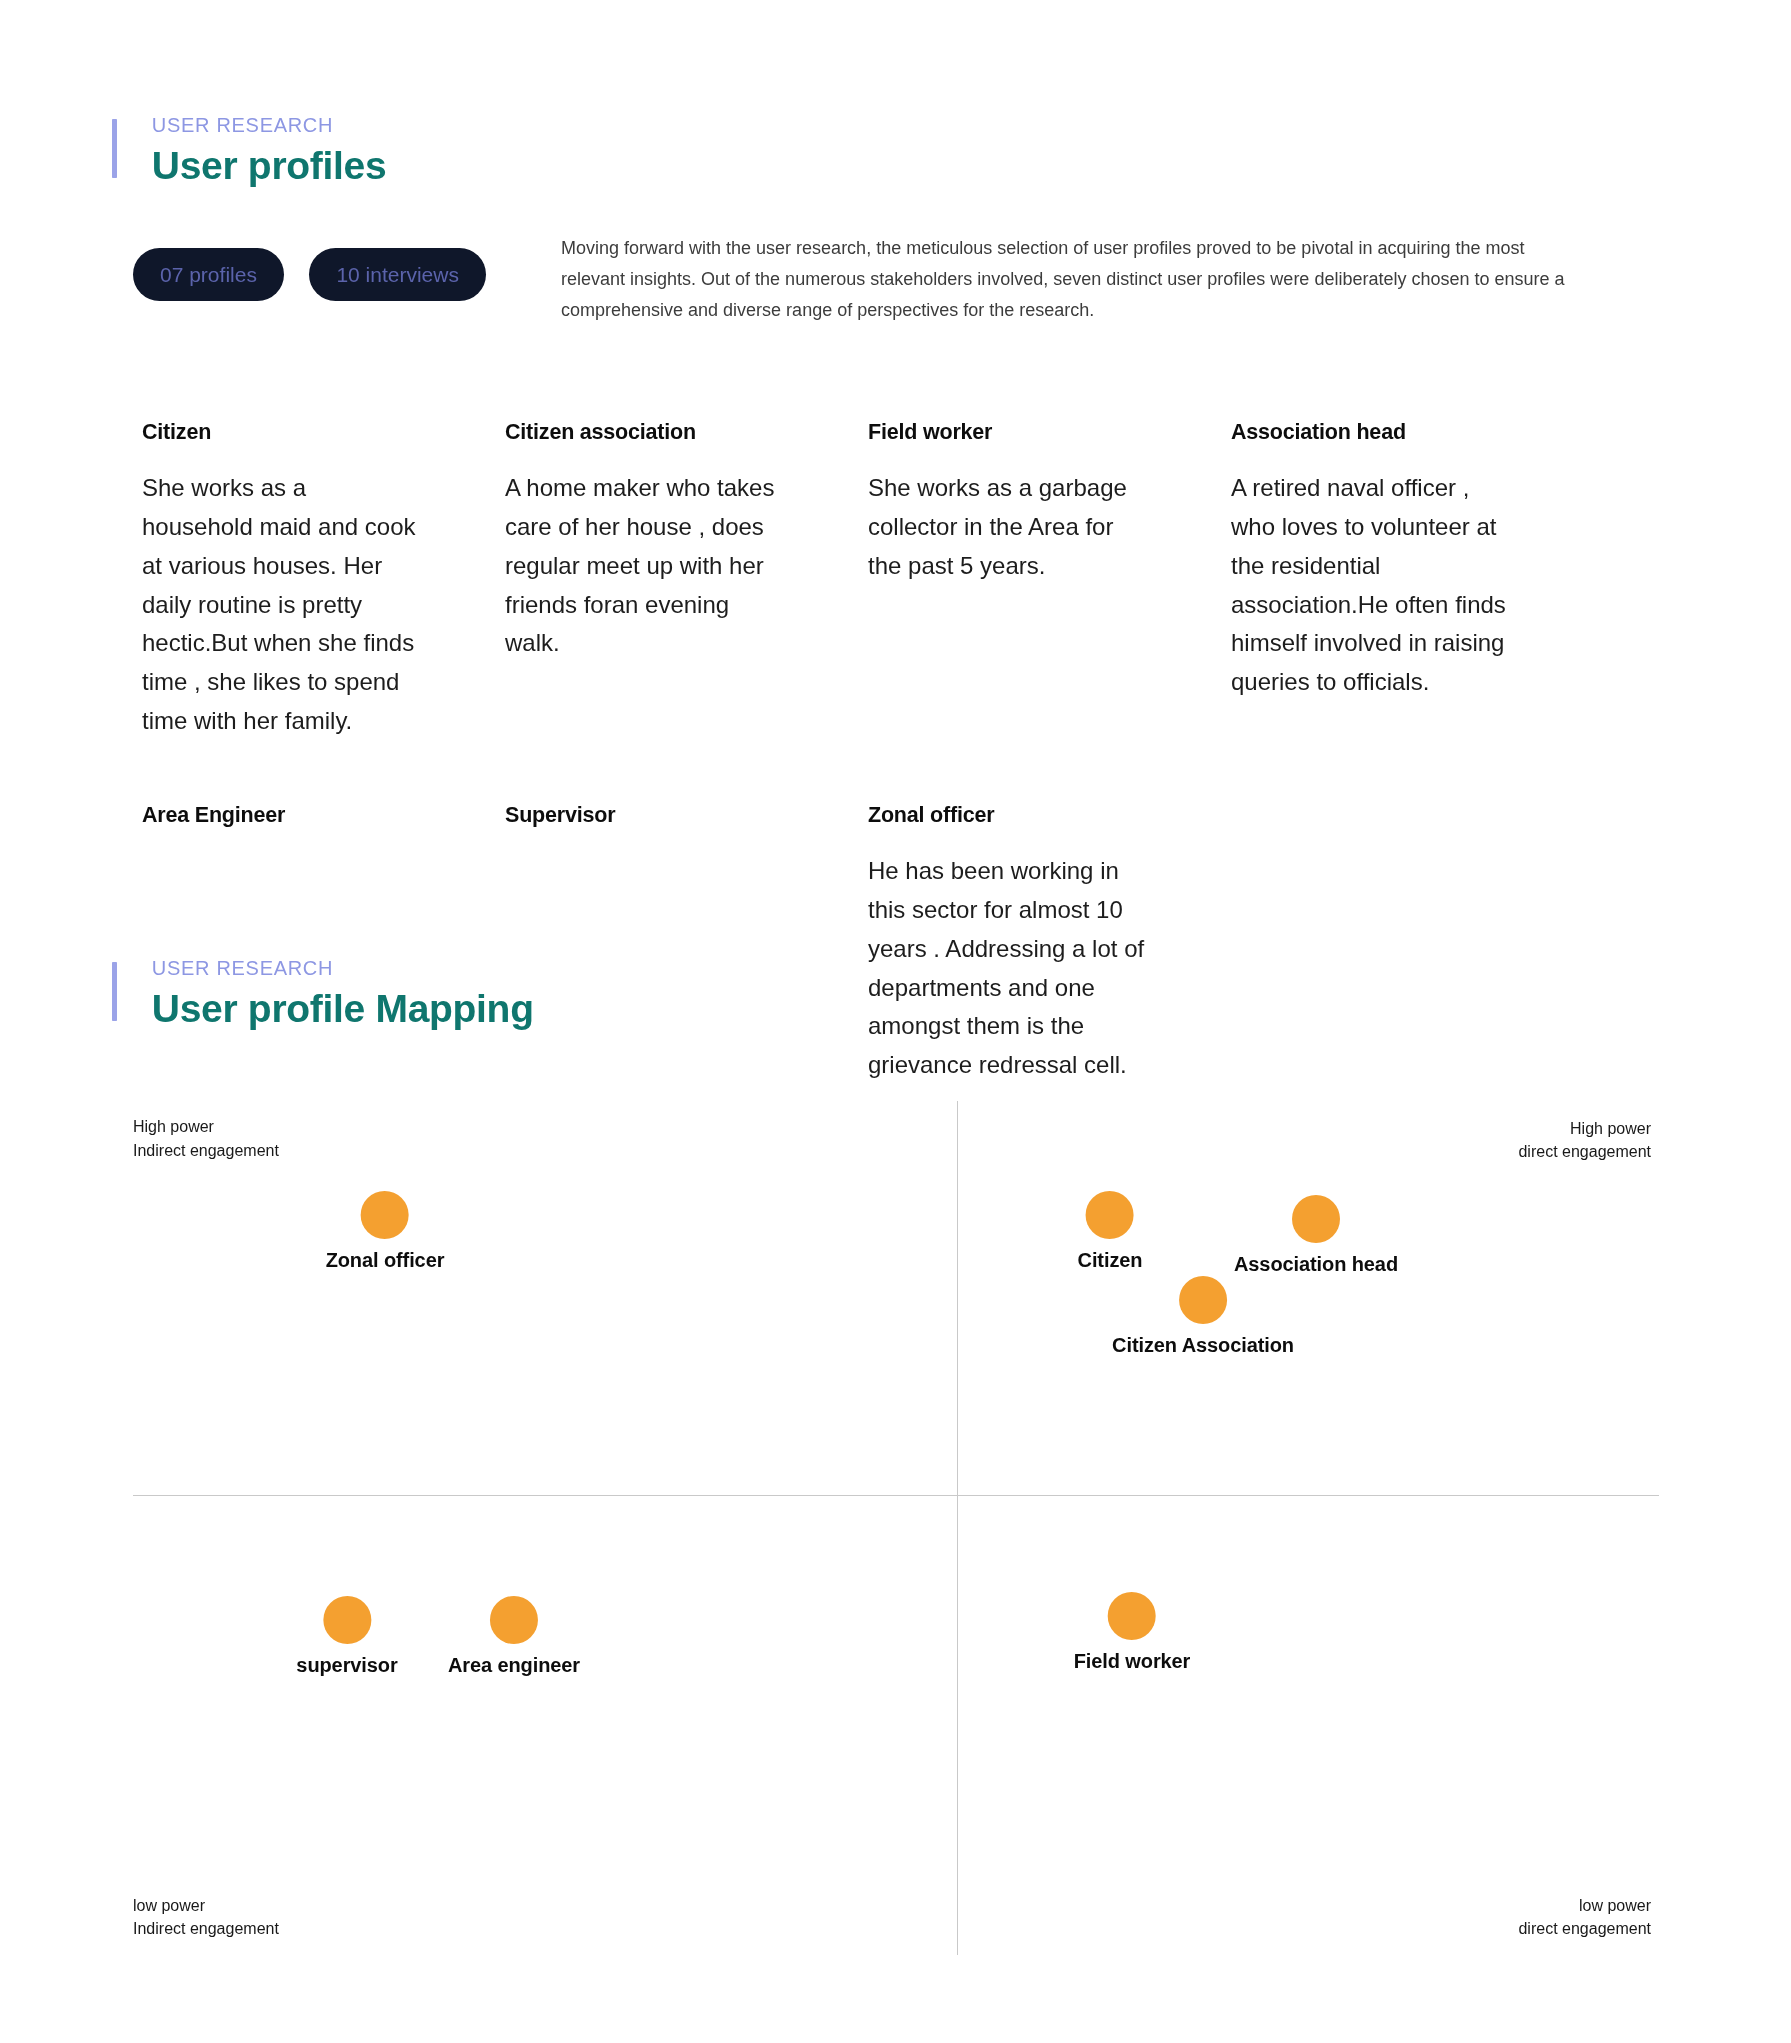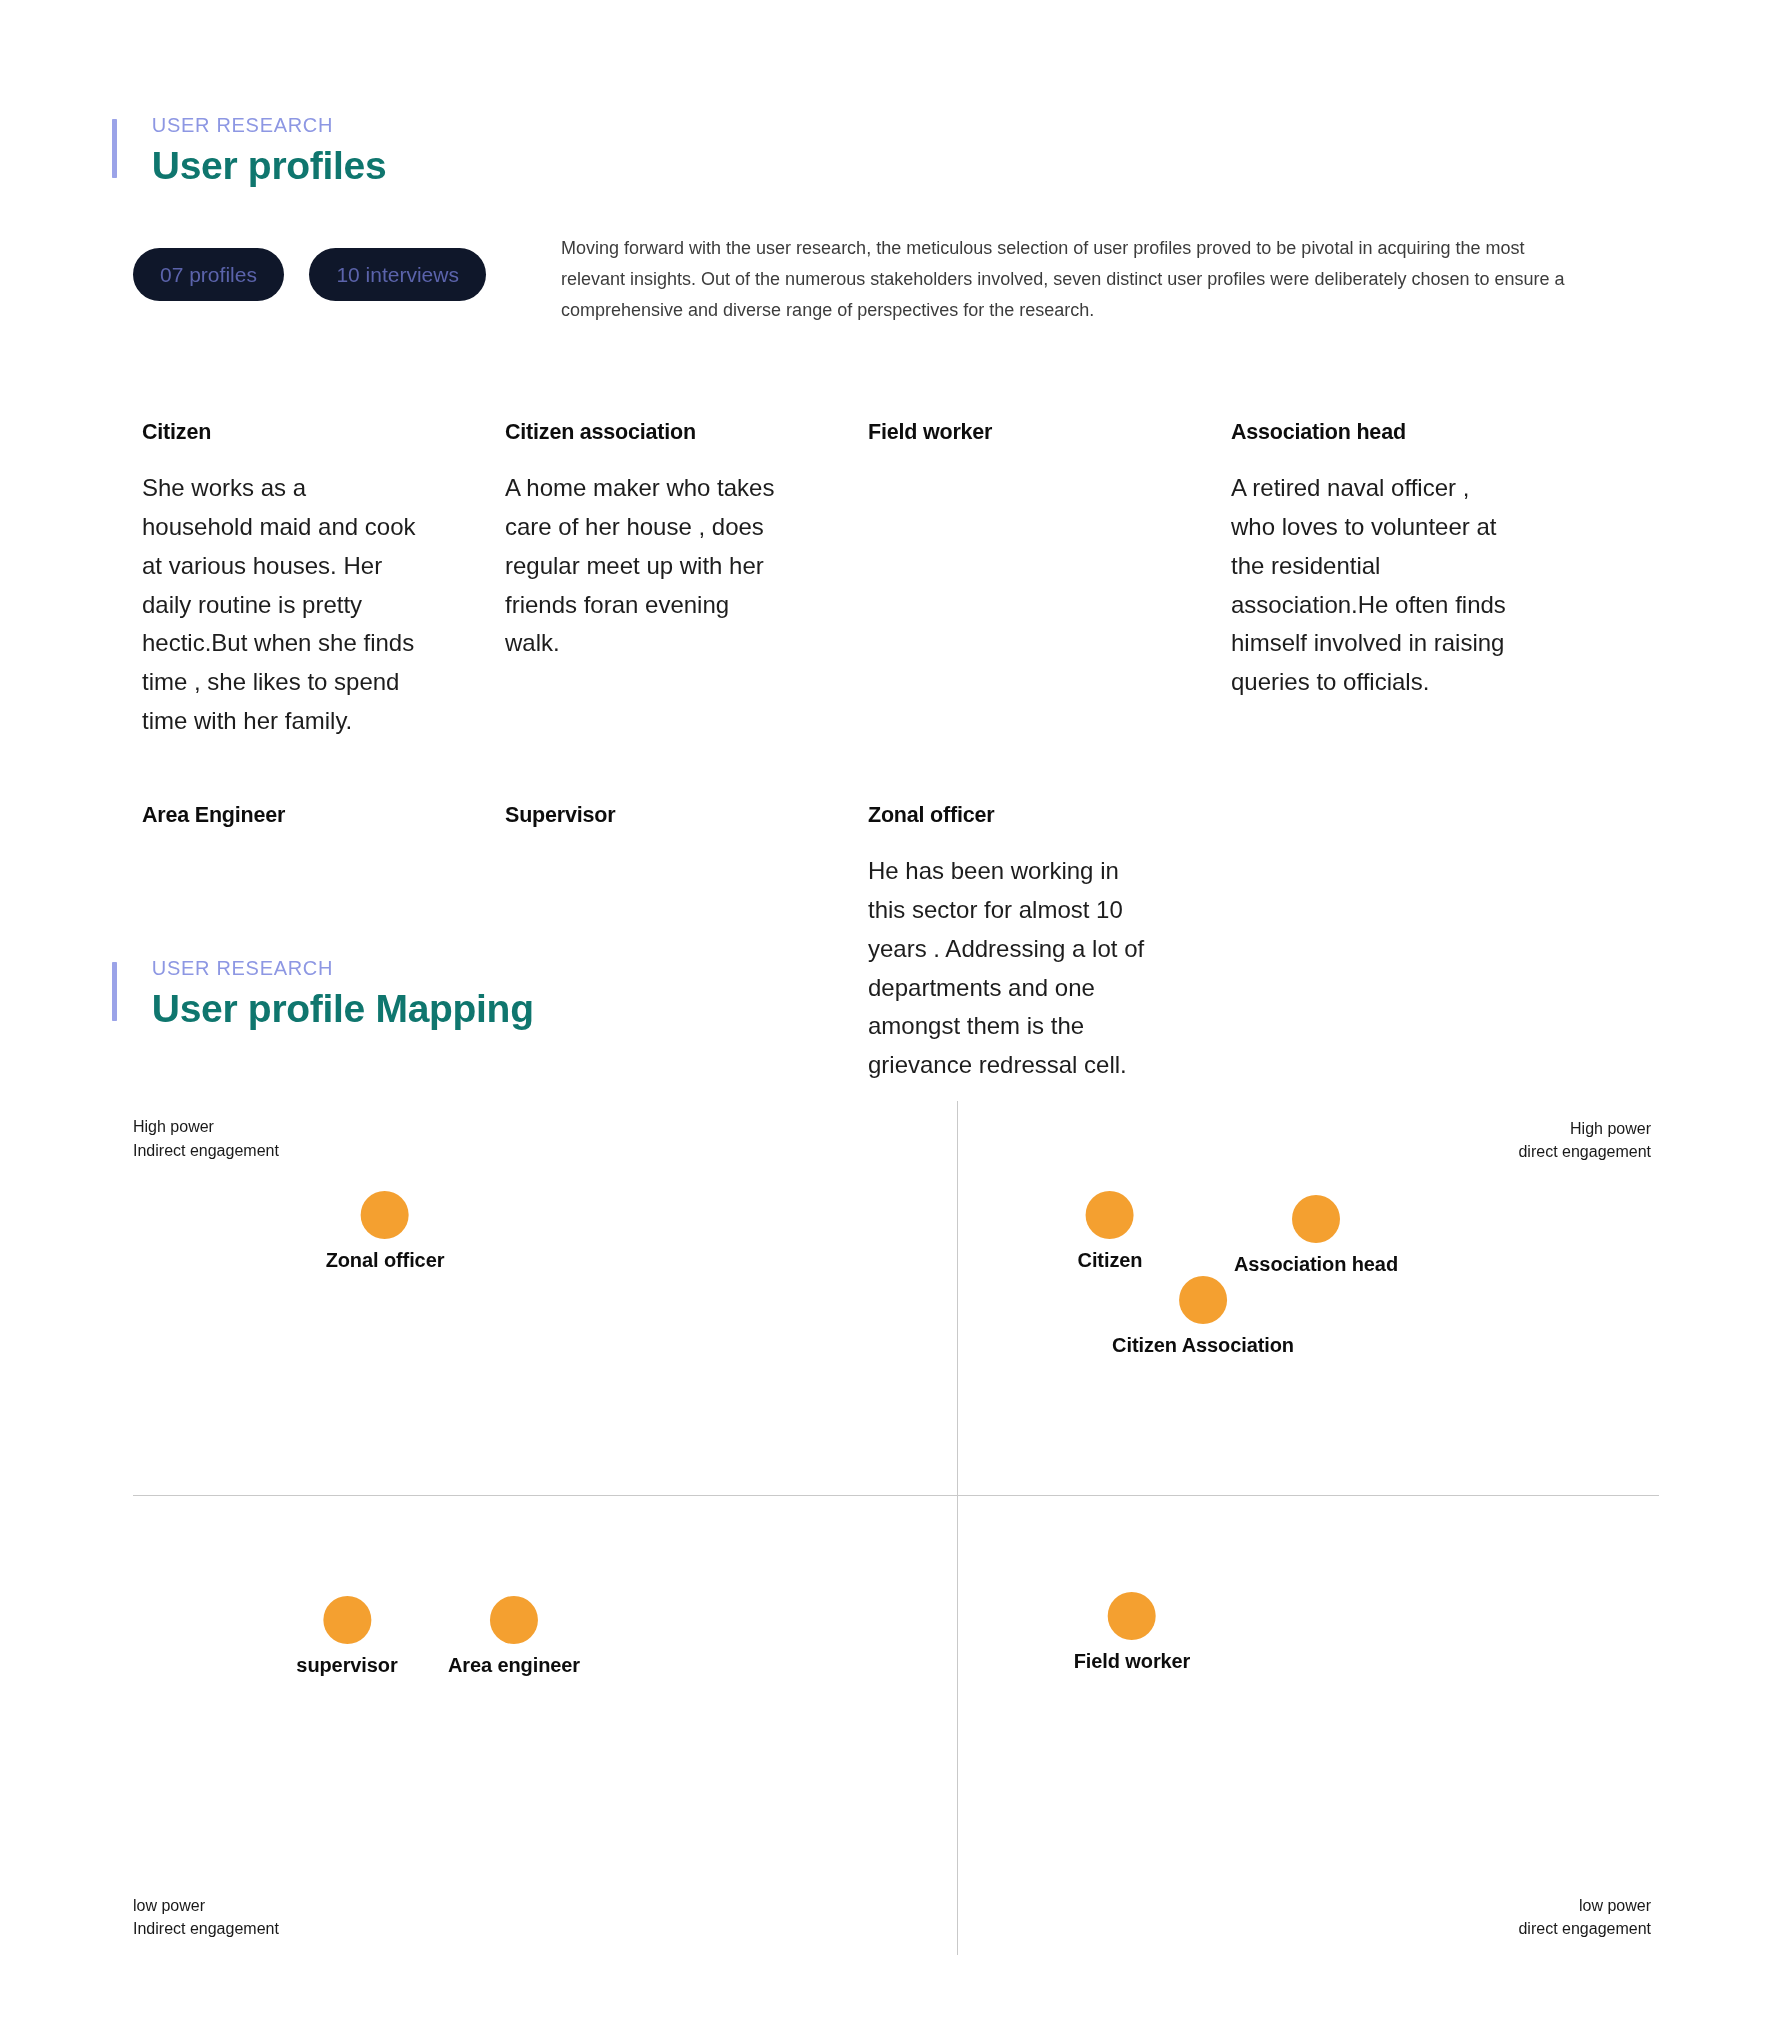--- a/index.html
+++ b/index.html
@@ -204,20 +204,21 @@
         <div class="profile-desc">She works as a household maid and cook at various houses. Her daily routine is pretty hectic.But when she finds time , she likes to spend time with her family.</div>
       </div>
 
       <div class="profile-card">
         <div class="profile-name">Citizen association</div>
         <div class="profile-desc">A home maker who takes care of her house , does regular meet up with her friends foran evening walk.</div>
       </div>
 
       <div class="profile-card">
         <div class="profile-name">Field worker</div>
+        <div class="profile-desc">She works as a garbage collector in the Area for the past 5 years.</div>
       </div>
 
       <div class="profile-card">
         <div class="profile-name">Association head</div>
         <div class="profile-desc">A retired naval officer , who loves to volunteer at the residential  association.He often finds himself involved in raising queries to officials.</div>
       </div>
     </div>
 
     <div class="profile-row">
       <div class="profile-card">

